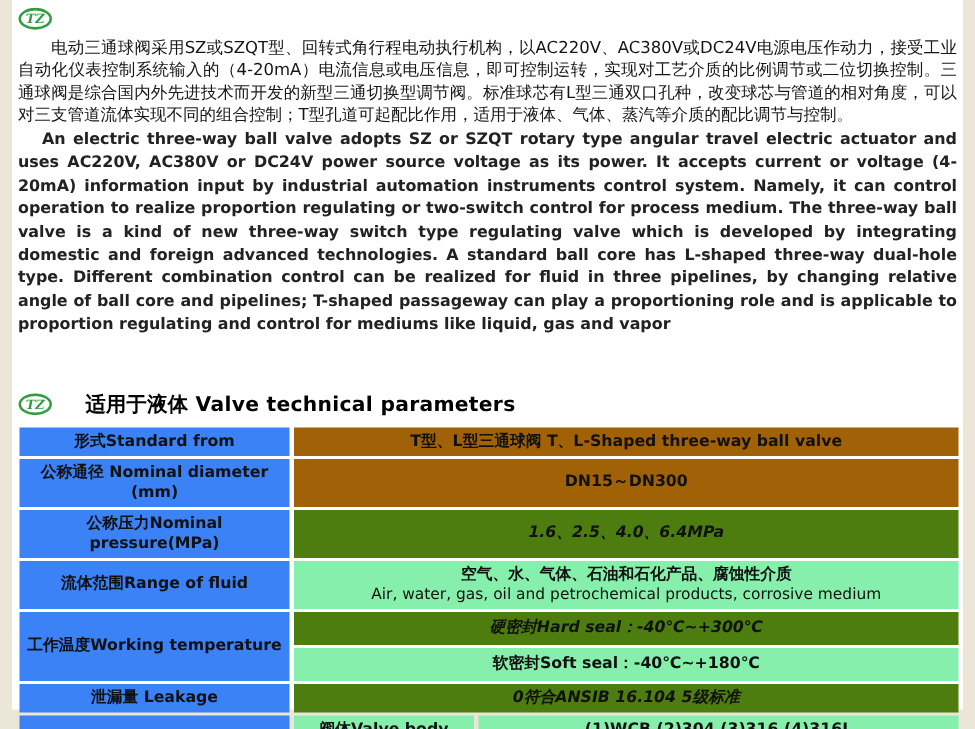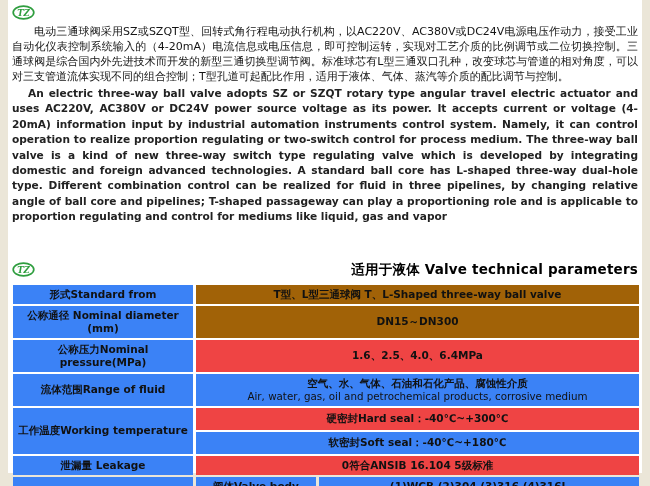--- a/index.html
+++ b/index.html
@@ -12,23 +12,22 @@
   }
   .page {
     position: absolute;
     left: 8px; top: 0; width: 634px; height: 473px;
     background: #ffffff;
     padding: 5px 4px 0 4px;
   }
   .sec-header {
     display: flex;
     align-items: center;
-    gap: 6px;
+    gap: 22px;
     margin-bottom: 4px;
-    justify-content: space-between;
   }
   .sec-title {
     font-size: 13.5px;
     font-weight: 700;
     color: #000;
     letter-spacing: 0.2px;
   }
   .logo { flex: 0 0 auto; display: block; }
   .para-cn {
     font-size: 11px;
@@ -60,22 +59,22 @@
   }
   table.params td {
     text-align: center;
     vertical-align: middle;
     padding: 3px 4px;
     line-height: 13px;
     height: 19px;
   }
   td.lbl   { background: #3b82f6; }
   .bg-green{ background: #a16207; }
-  .bg-gray { background: #ef4444; }
-  .bg-white{ background: #3b82f6; }
+  .bg-gray { background: #4d7c0f; font-style: italic; }
+  .bg-white{ background: #86efac; }
   td.mid   { text-align: left; padding-left: 14px; }
   .two-line div { line-height: 13px; }
   .two-line .en { font-weight: 400; font-size: 10.3px; }
 </style>
 </head>
 <body>
 
 <div class="page">
 
   <div class="sec-header">

